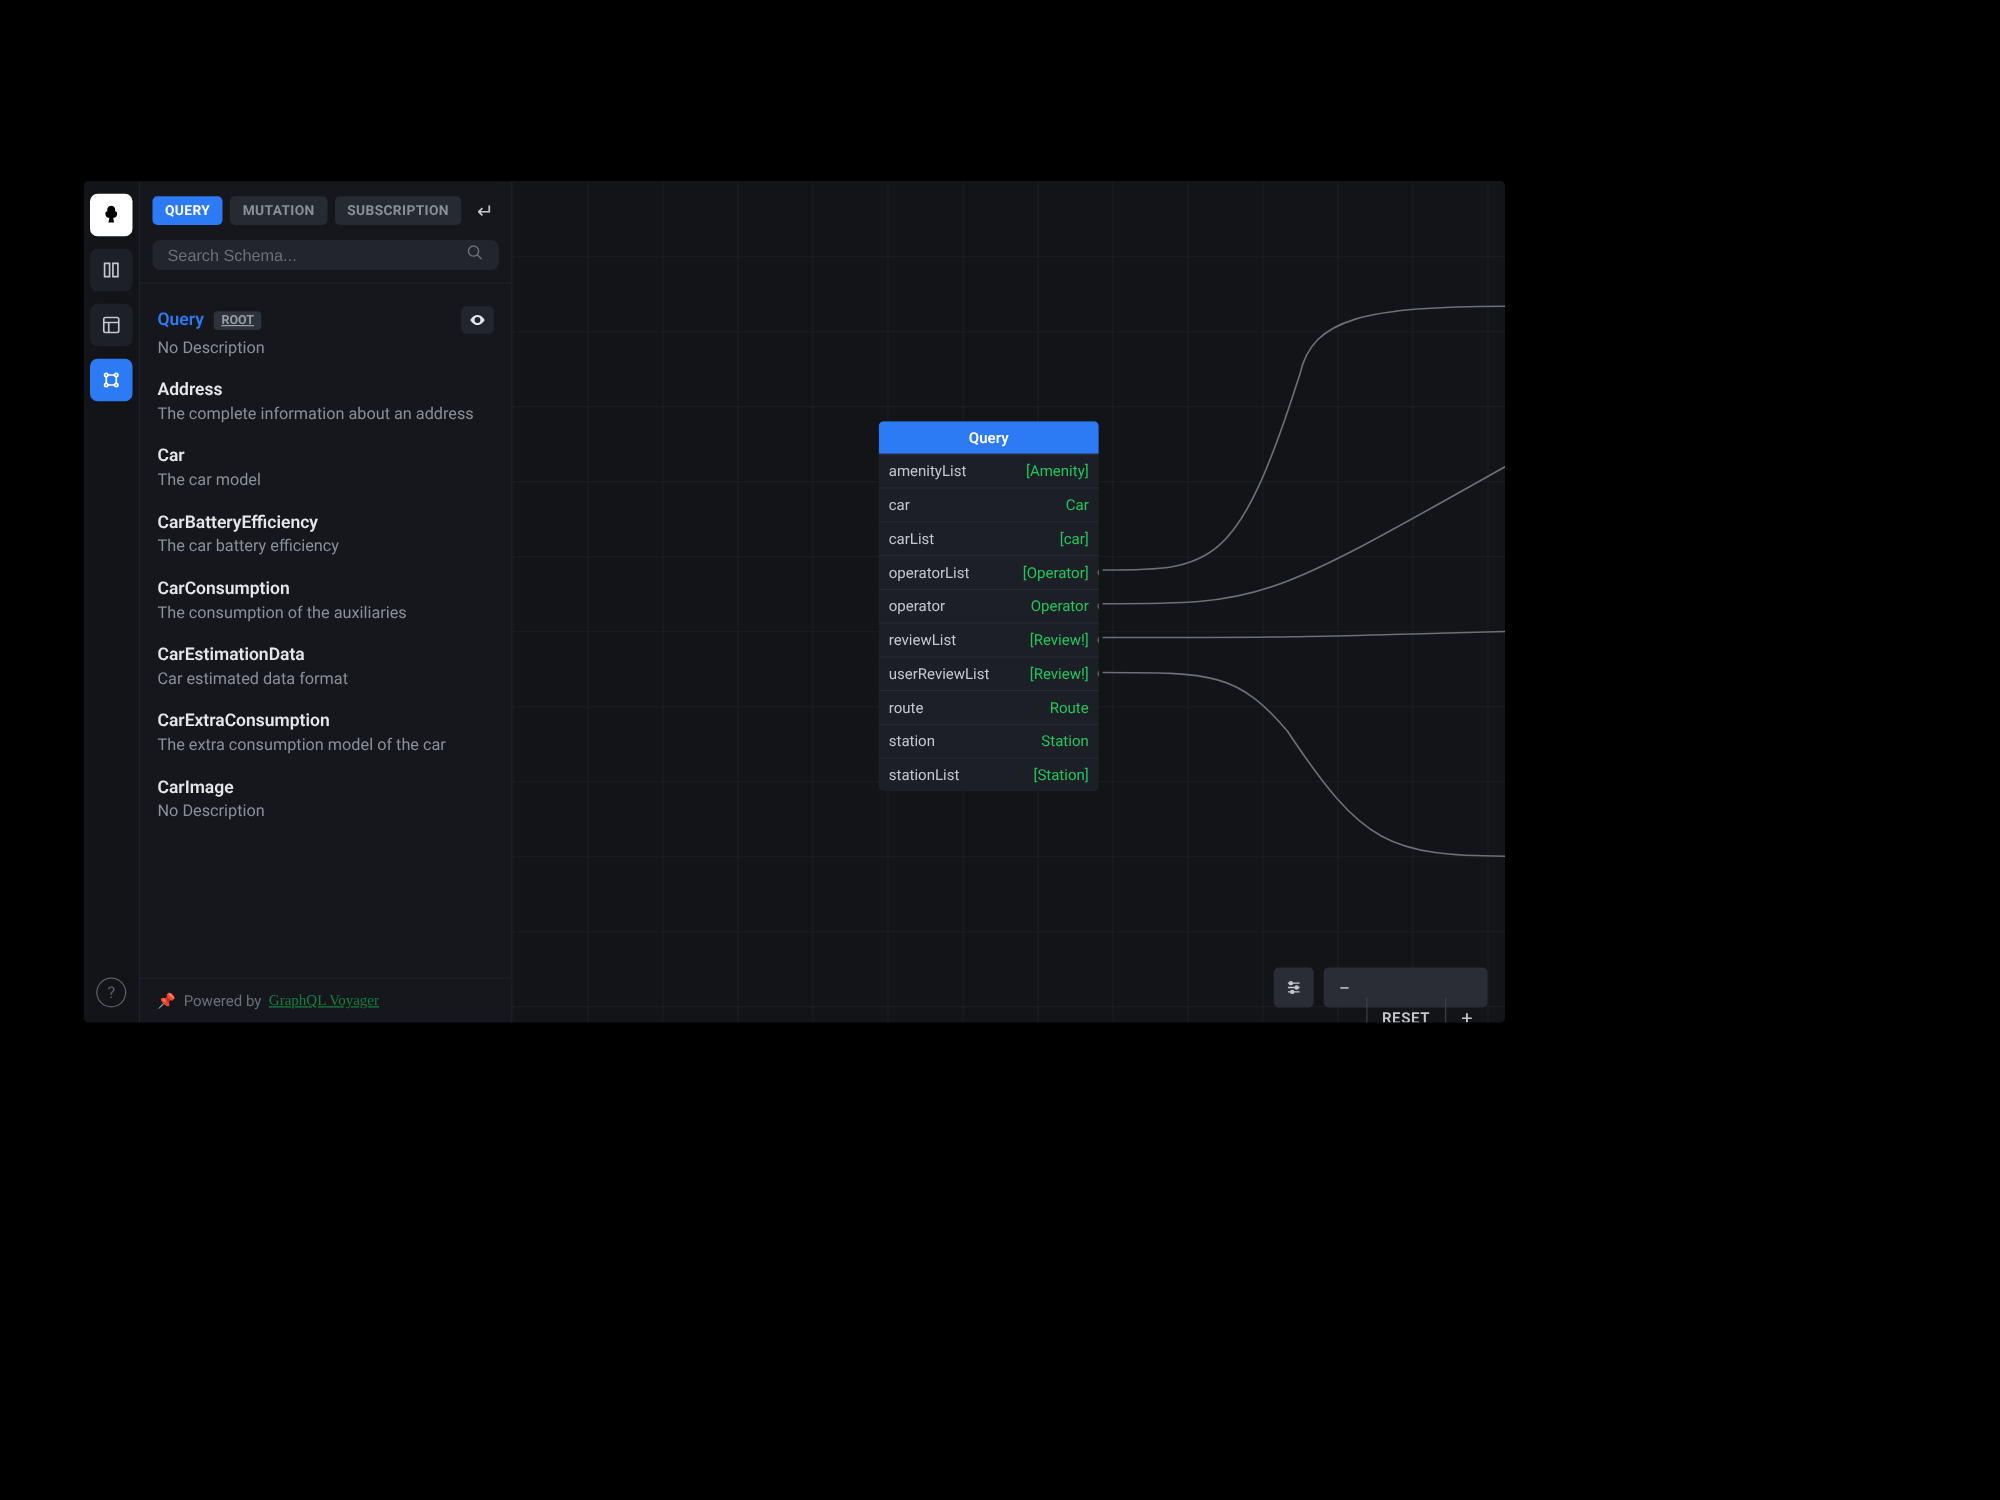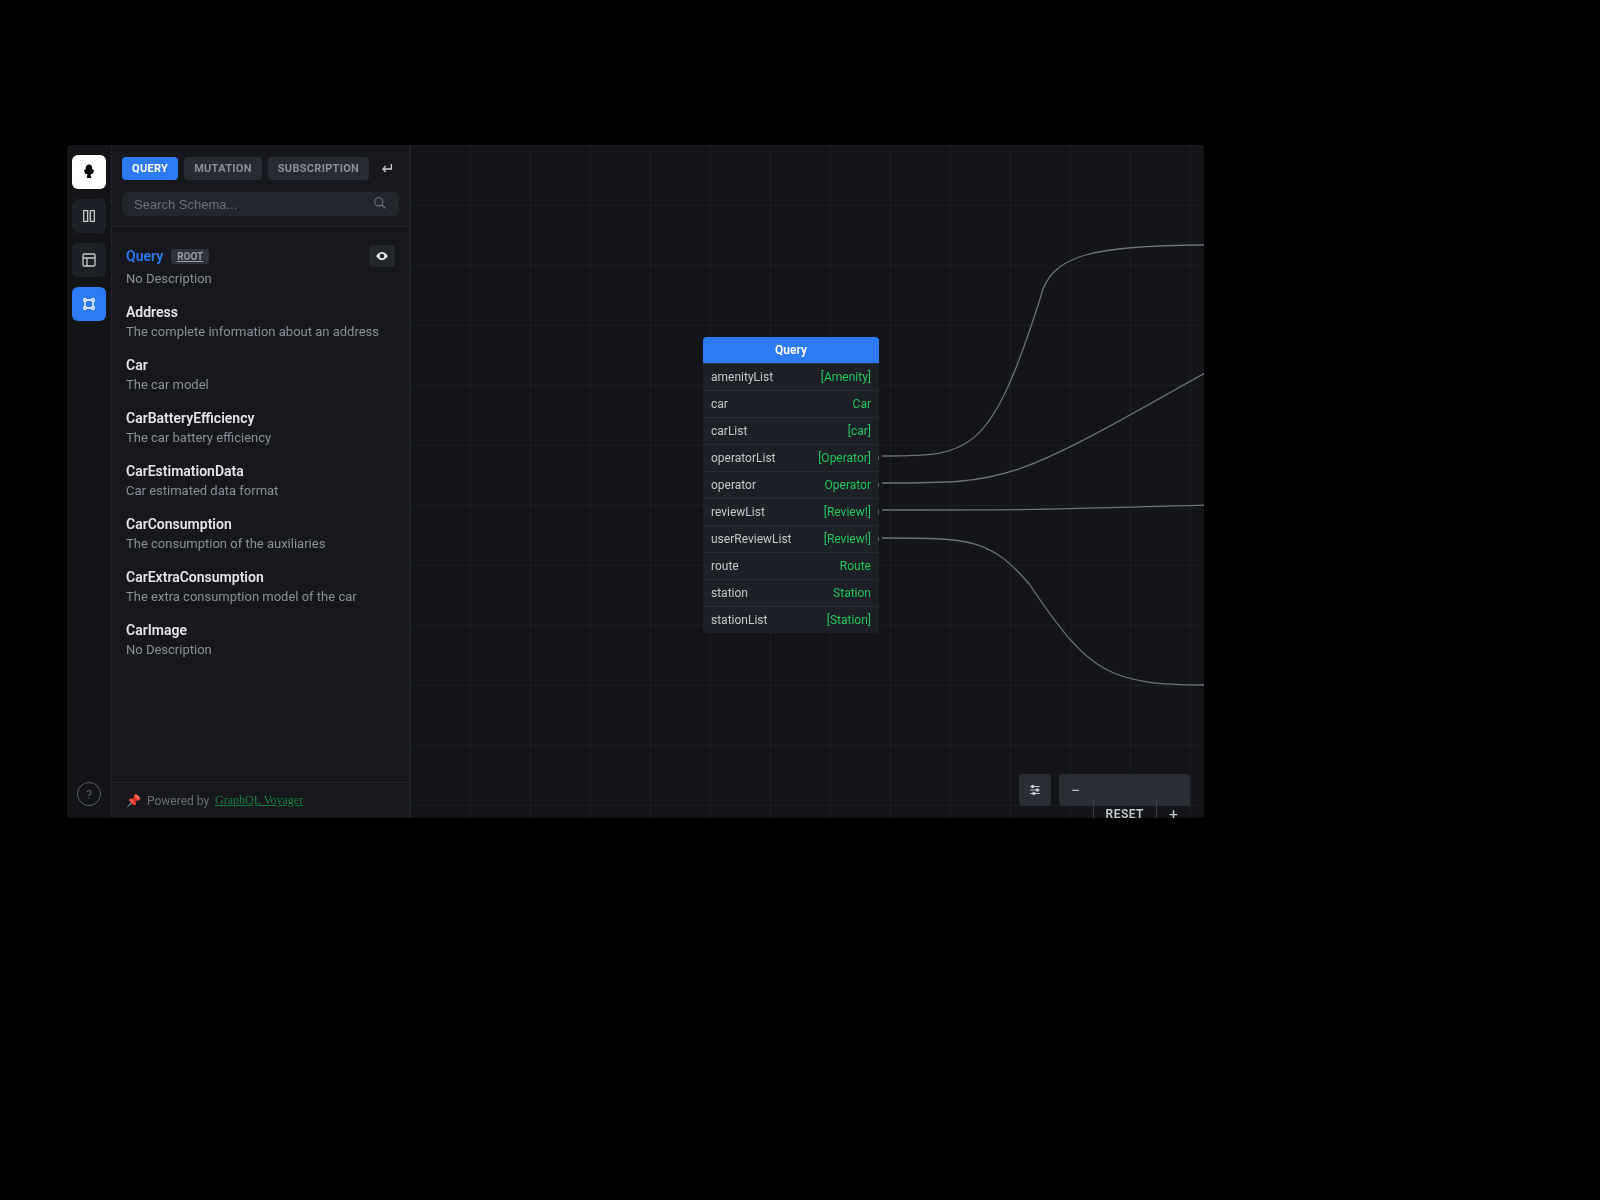--- a/index.html
+++ b/index.html
@@ -319,29 +319,29 @@
           <div class="desc">The car model</div>
         </div>
         <div class="schema-item">
           <div class="title-row">
             <span class="name">CarBatteryEfficiency</span>
           </div>
           <div class="desc">The car battery efficiency</div>
         </div>
         <div class="schema-item">
           <div class="title-row">
+            <span class="name">CarConsumption</span>
+          </div>
+          <div class="desc">The consumption of the auxiliaries</div>
+        </div>
+        <div class="schema-item">
+          <div class="title-row">
             <span class="name">CarEstimationData</span>
           </div>
           <div class="desc">Car estimated data format</div>
-        </div>
-        <div class="schema-item">
-          <div class="title-row">
-            <span class="name">CarConsumption</span>
-          </div>
-          <div class="desc">The consumption of the auxiliaries</div>
         </div>
         <div class="schema-item">
           <div class="title-row">
             <span class="name">CarExtraConsumption</span>
           </div>
           <div class="desc">The extra consumption model of the car</div>
         </div>
         <div class="schema-item">
           <div class="title-row">
             <span class="name">CarImage</span>

